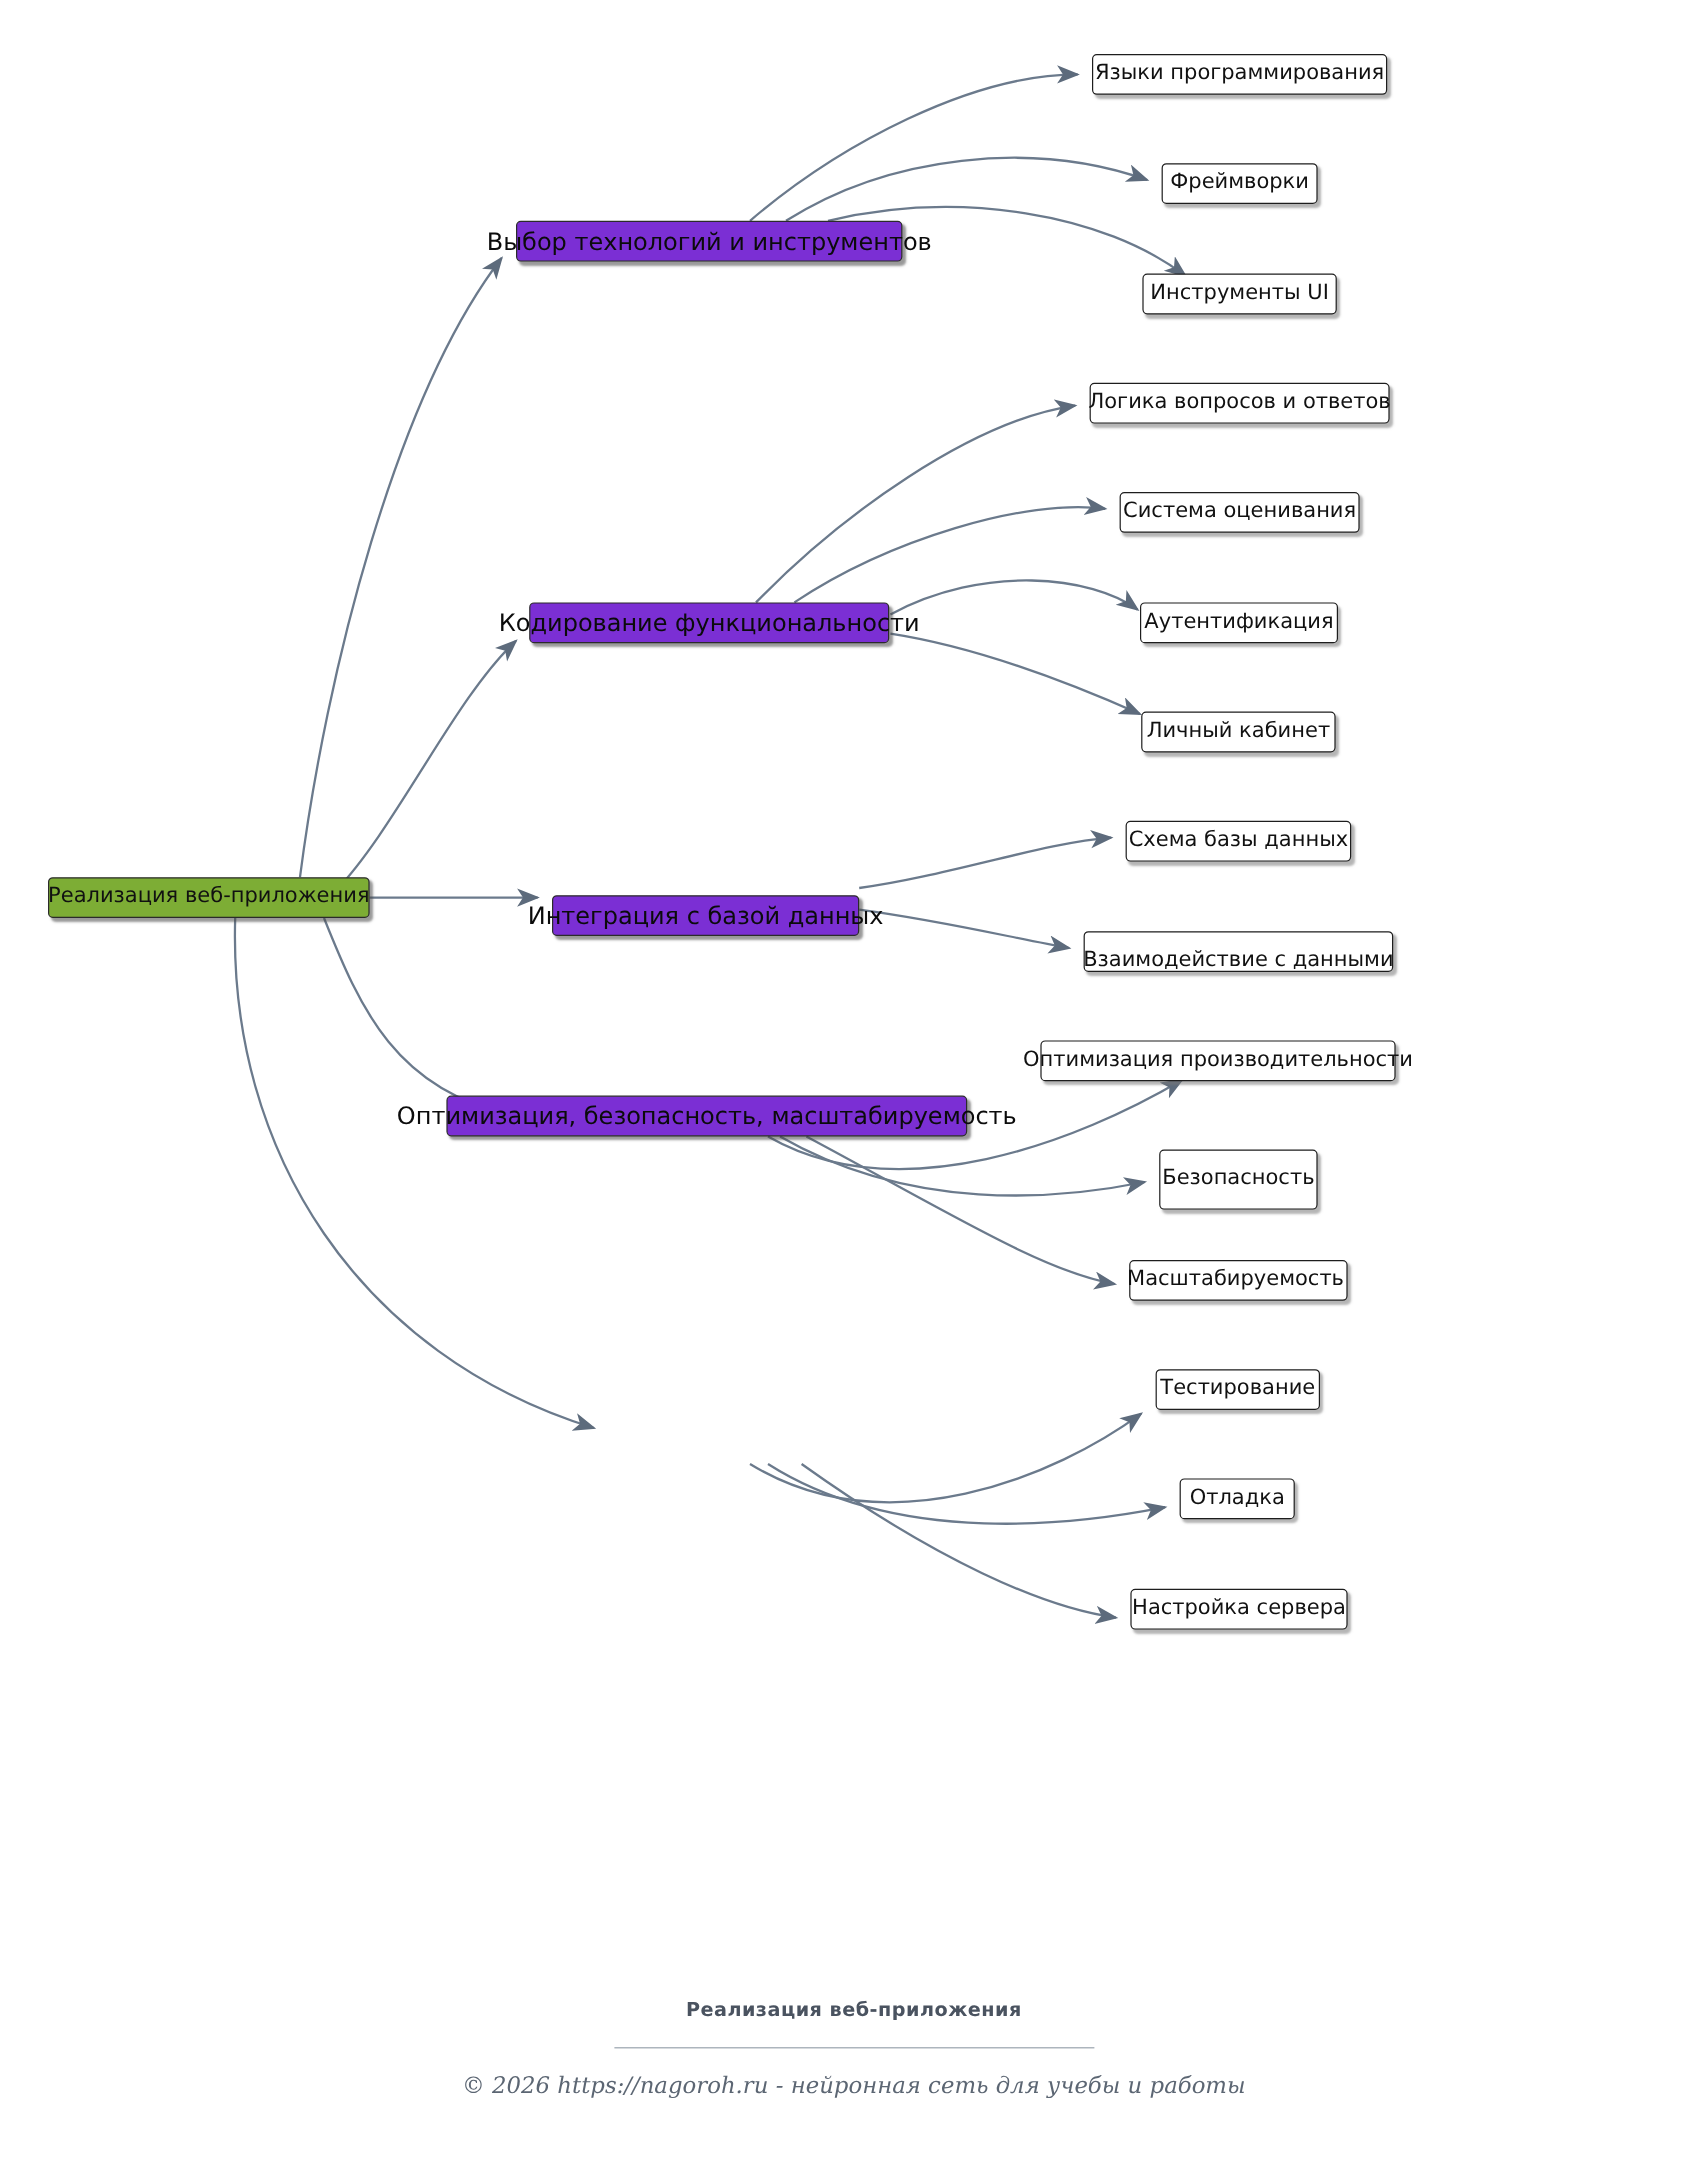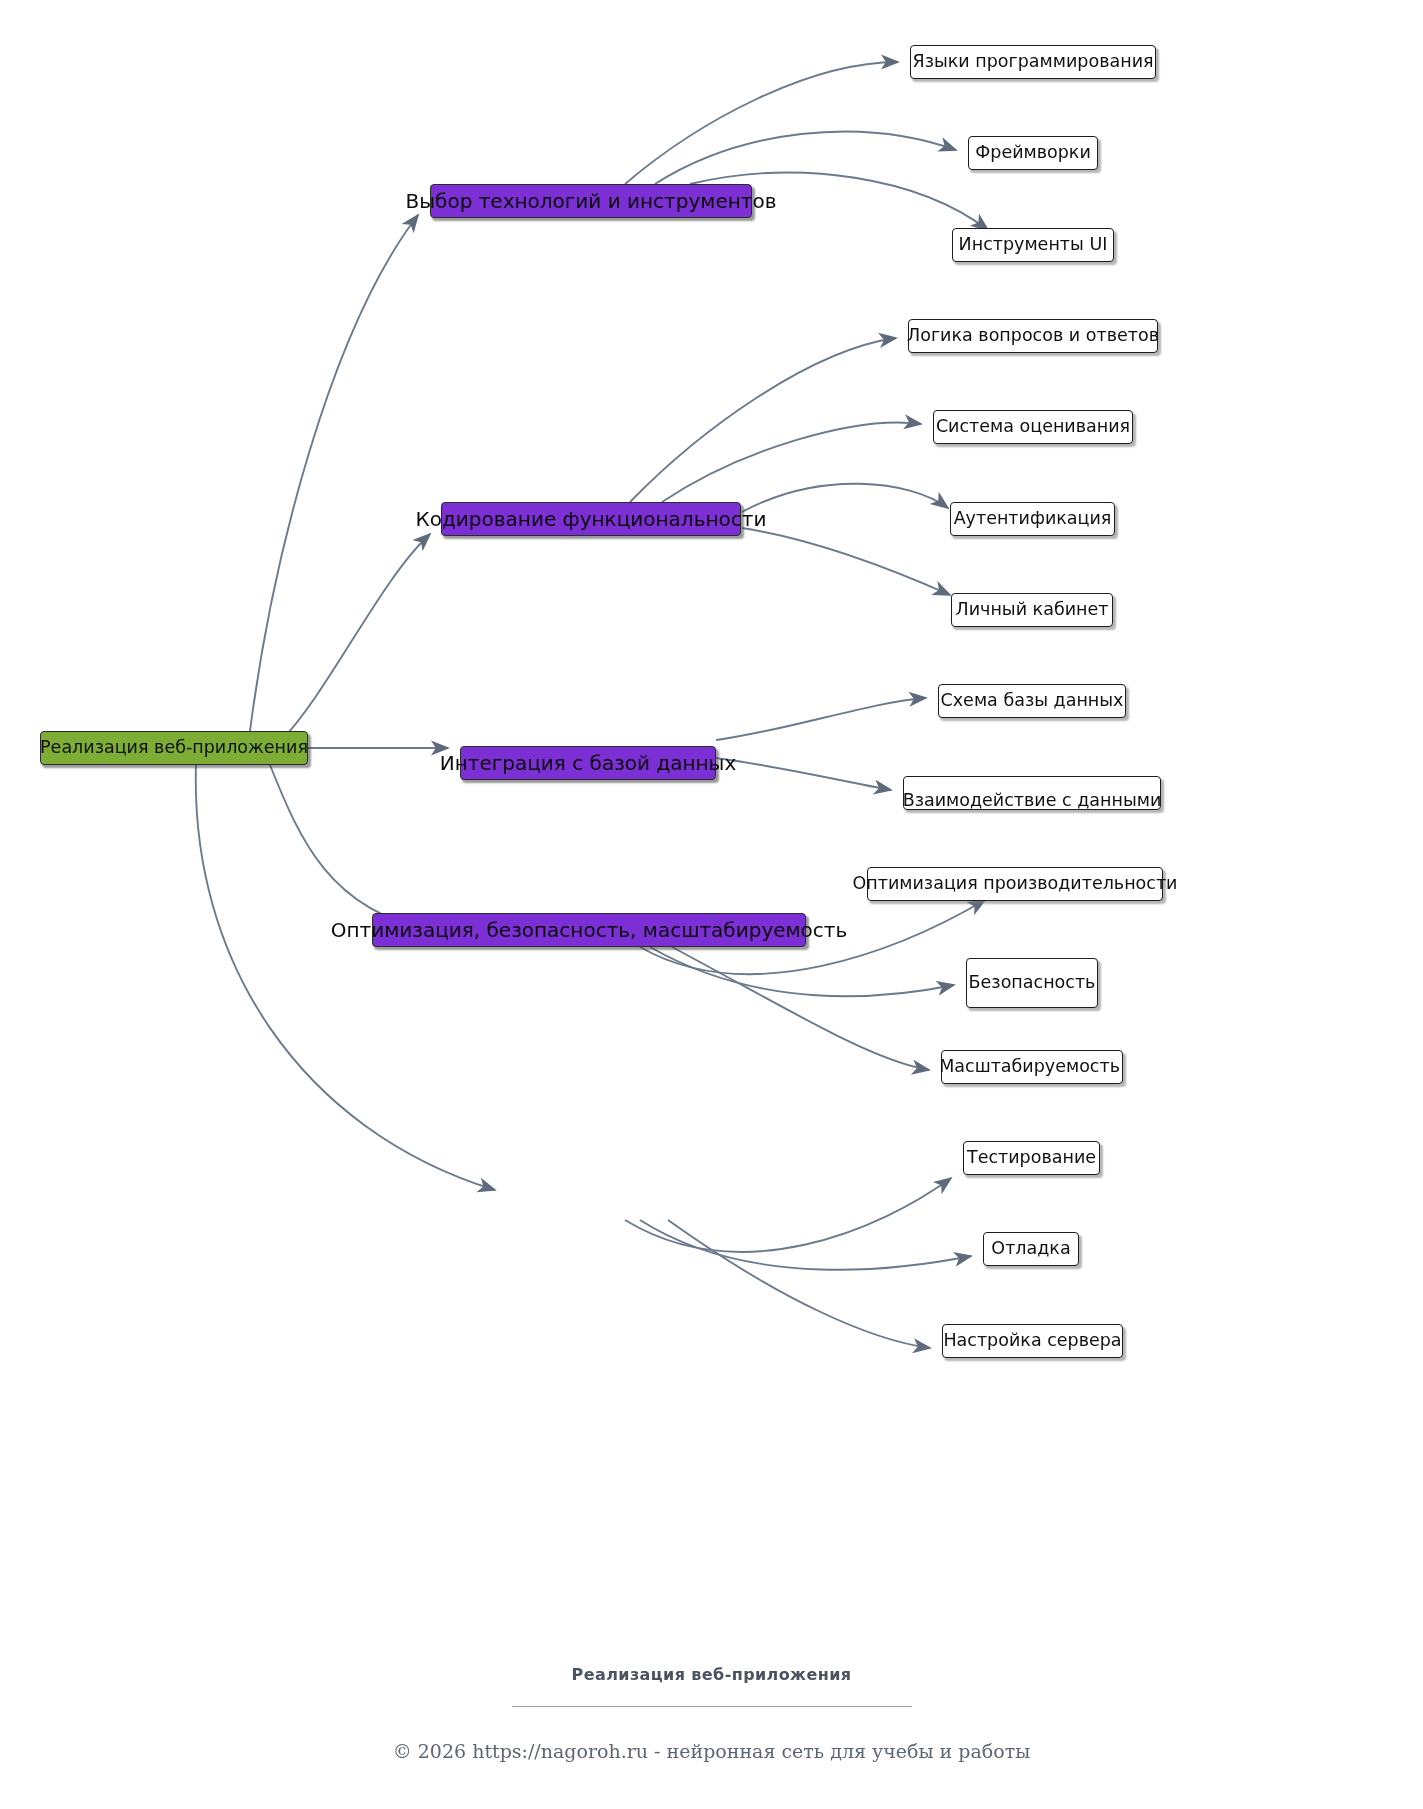--- a/index.html
+++ b/index.html
@@ -74,24 +74,25 @@
     color: #4a5360;
     letter-spacing: 0.4px;
   }
   #footer-rule {
     width: 400px;
     height: 1px;
     background: #9aa3ad;
     margin: 22px auto 0 auto;
   }
   #footer-credit {
-    margin-top: 33px;
+    margin-top: 20px;
     font-size: 19px;
     color: #5c6673;
     font-family: "DejaVu Serif", serif;
+    font-style: italic;
   }
 </style>
 </head>
 <body>
 
 <div id="canvas">
 
   <svg id="edges" viewBox="0 0 1423 1809" xmlns="http://www.w3.org/2000/svg">
     <defs>
       <marker id="arrow" markerWidth="11" markerHeight="11" refX="9" refY="4" orient="auto" markerUnits="strokeWidth">

